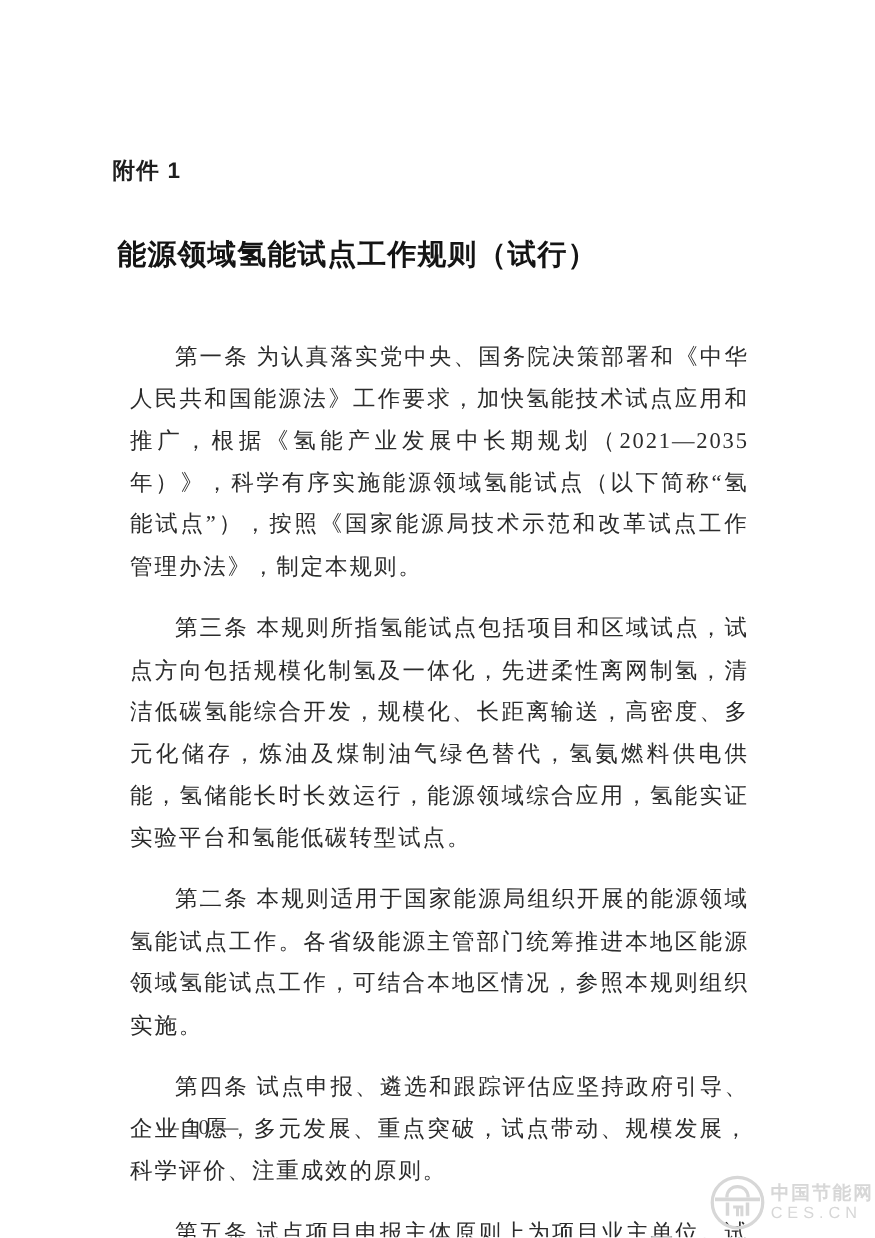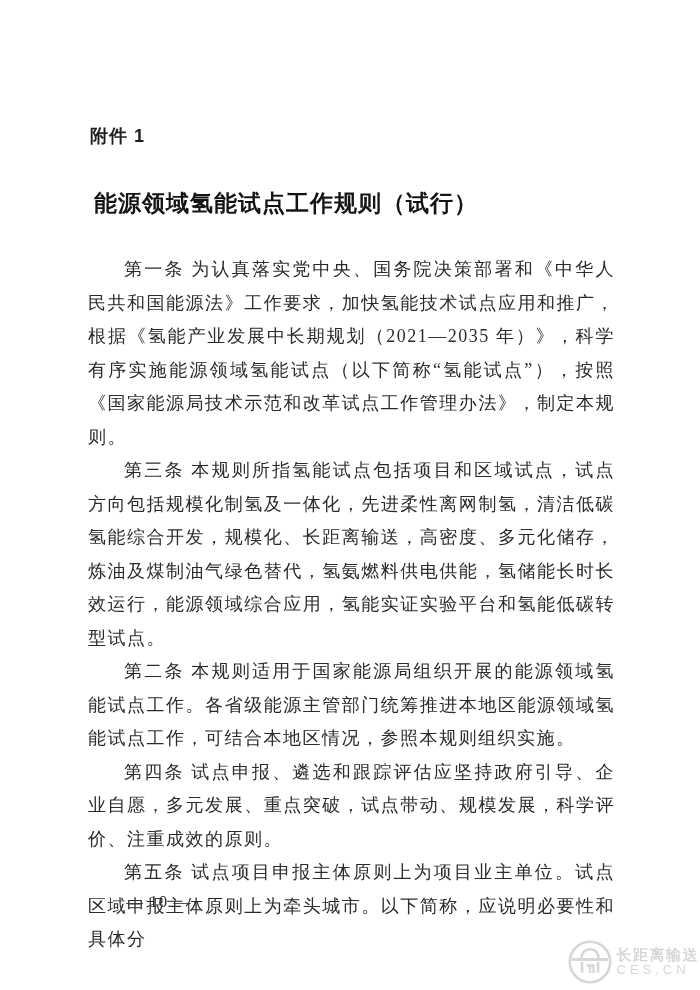--- a/index.html
+++ b/index.html
@@ -47,21 +47,21 @@
     left: 88px;
     top: 253px;
     width: 527px;
     font-size: 18px;
     line-height: 33.5px;
     letter-spacing: 1.5px;
     text-align: justify;
     color: #2b2b2b;
   }
   .doc-body p {
-    margin: 0;
+    margin: 16px;
     text-indent: 2em;
   }
   .page-number {
     position: absolute;
     left: 126px;
     top: 892px;
     font-size: 17px;
     letter-spacing: 1px;
     color: #333333;
   }
@@ -123,18 +123,18 @@
     <span class="wm-logo">
       <svg width="46" height="46" viewBox="0 0 46 46" aria-hidden="true">
         <circle cx="23" cy="23" r="20.2" fill="none" stroke="var(--wm-color)" stroke-width="2.6"></circle>
         <line x1="5" y1="20.5" x2="41" y2="20.5" stroke="var(--wm-color)" stroke-width="3"></line>
         <path d="M14.5 19 c0-5.5 3.8-8.8 8.5-8.8 s8.5 3.3 8.5 8.8" fill="none" stroke="var(--wm-color)" stroke-width="2.6"></path>
         <path d="M15 23 v10.5 M31 23 v10.5" fill="none" stroke="var(--wm-color)" stroke-width="2.8"></path>
         <path d="M19.5 26.5 h7 v7.5 M23 26.5 v7.5" fill="none" stroke="var(--wm-color)" stroke-width="2.4"></path>
       </svg>
     </span>
     <span class="wm-text">
-      <span class="wm-cn">长距离输送</span>
+      <span class="wm-cn">中国节能网</span>
       <span class="wm-en">CES.CN</span>
     </span>
   </div>
 
 </div>
 
 </body></html>

